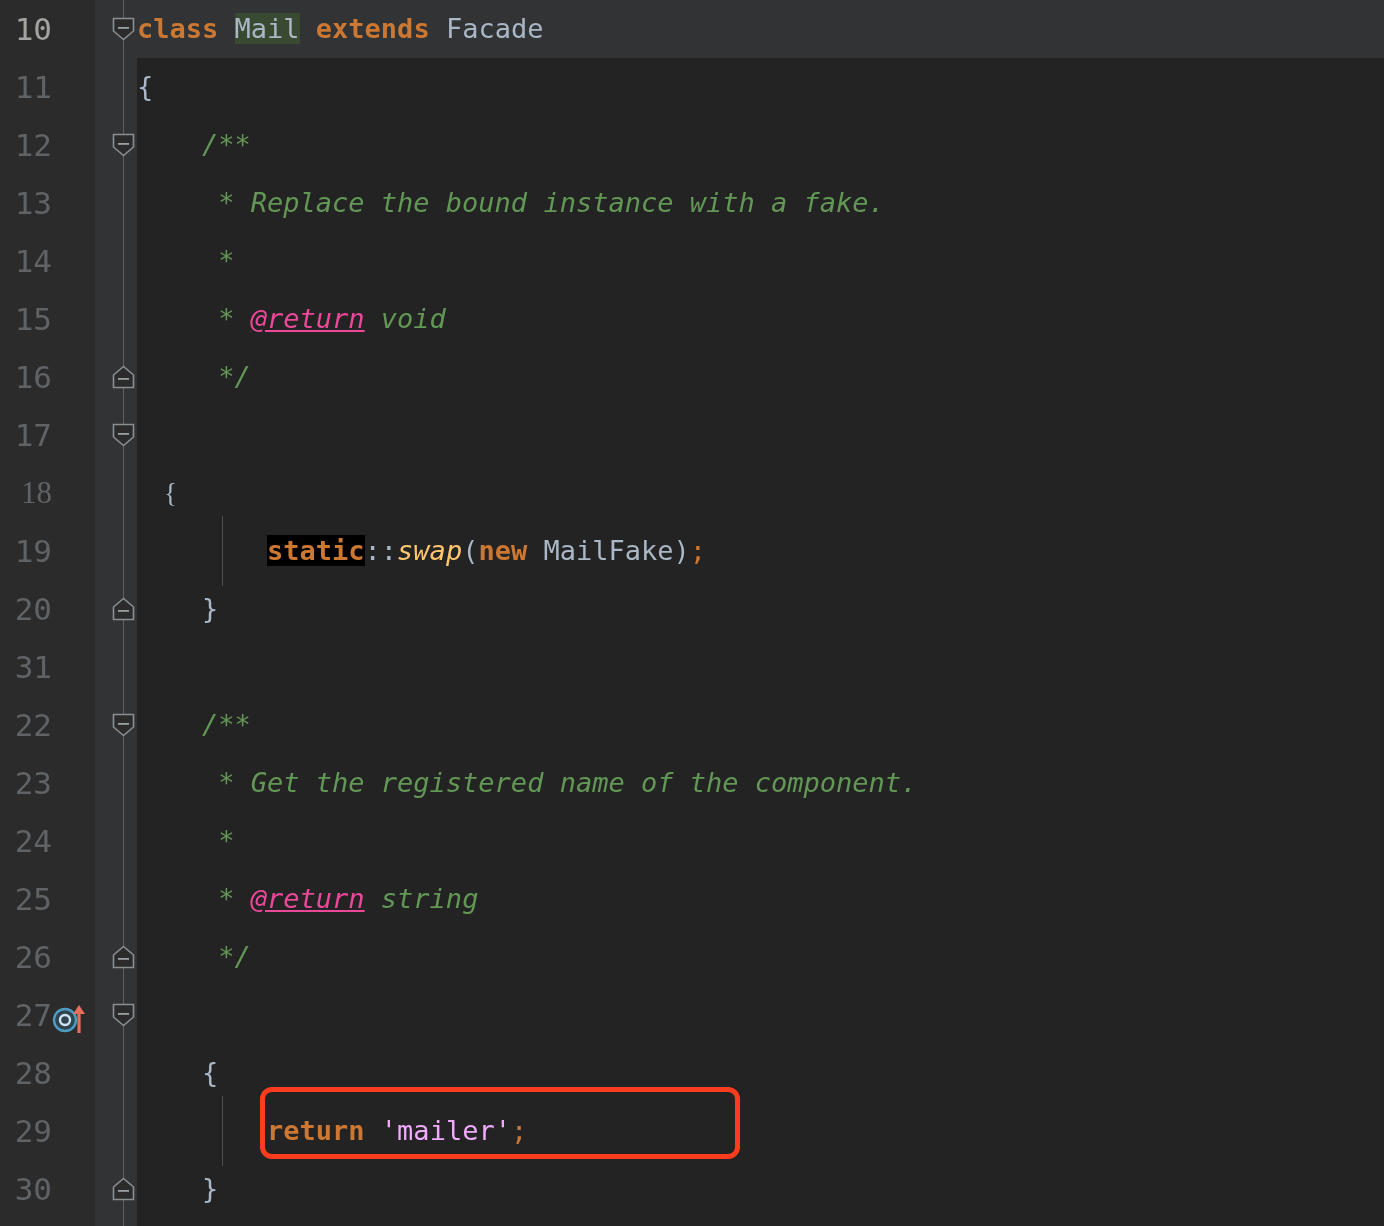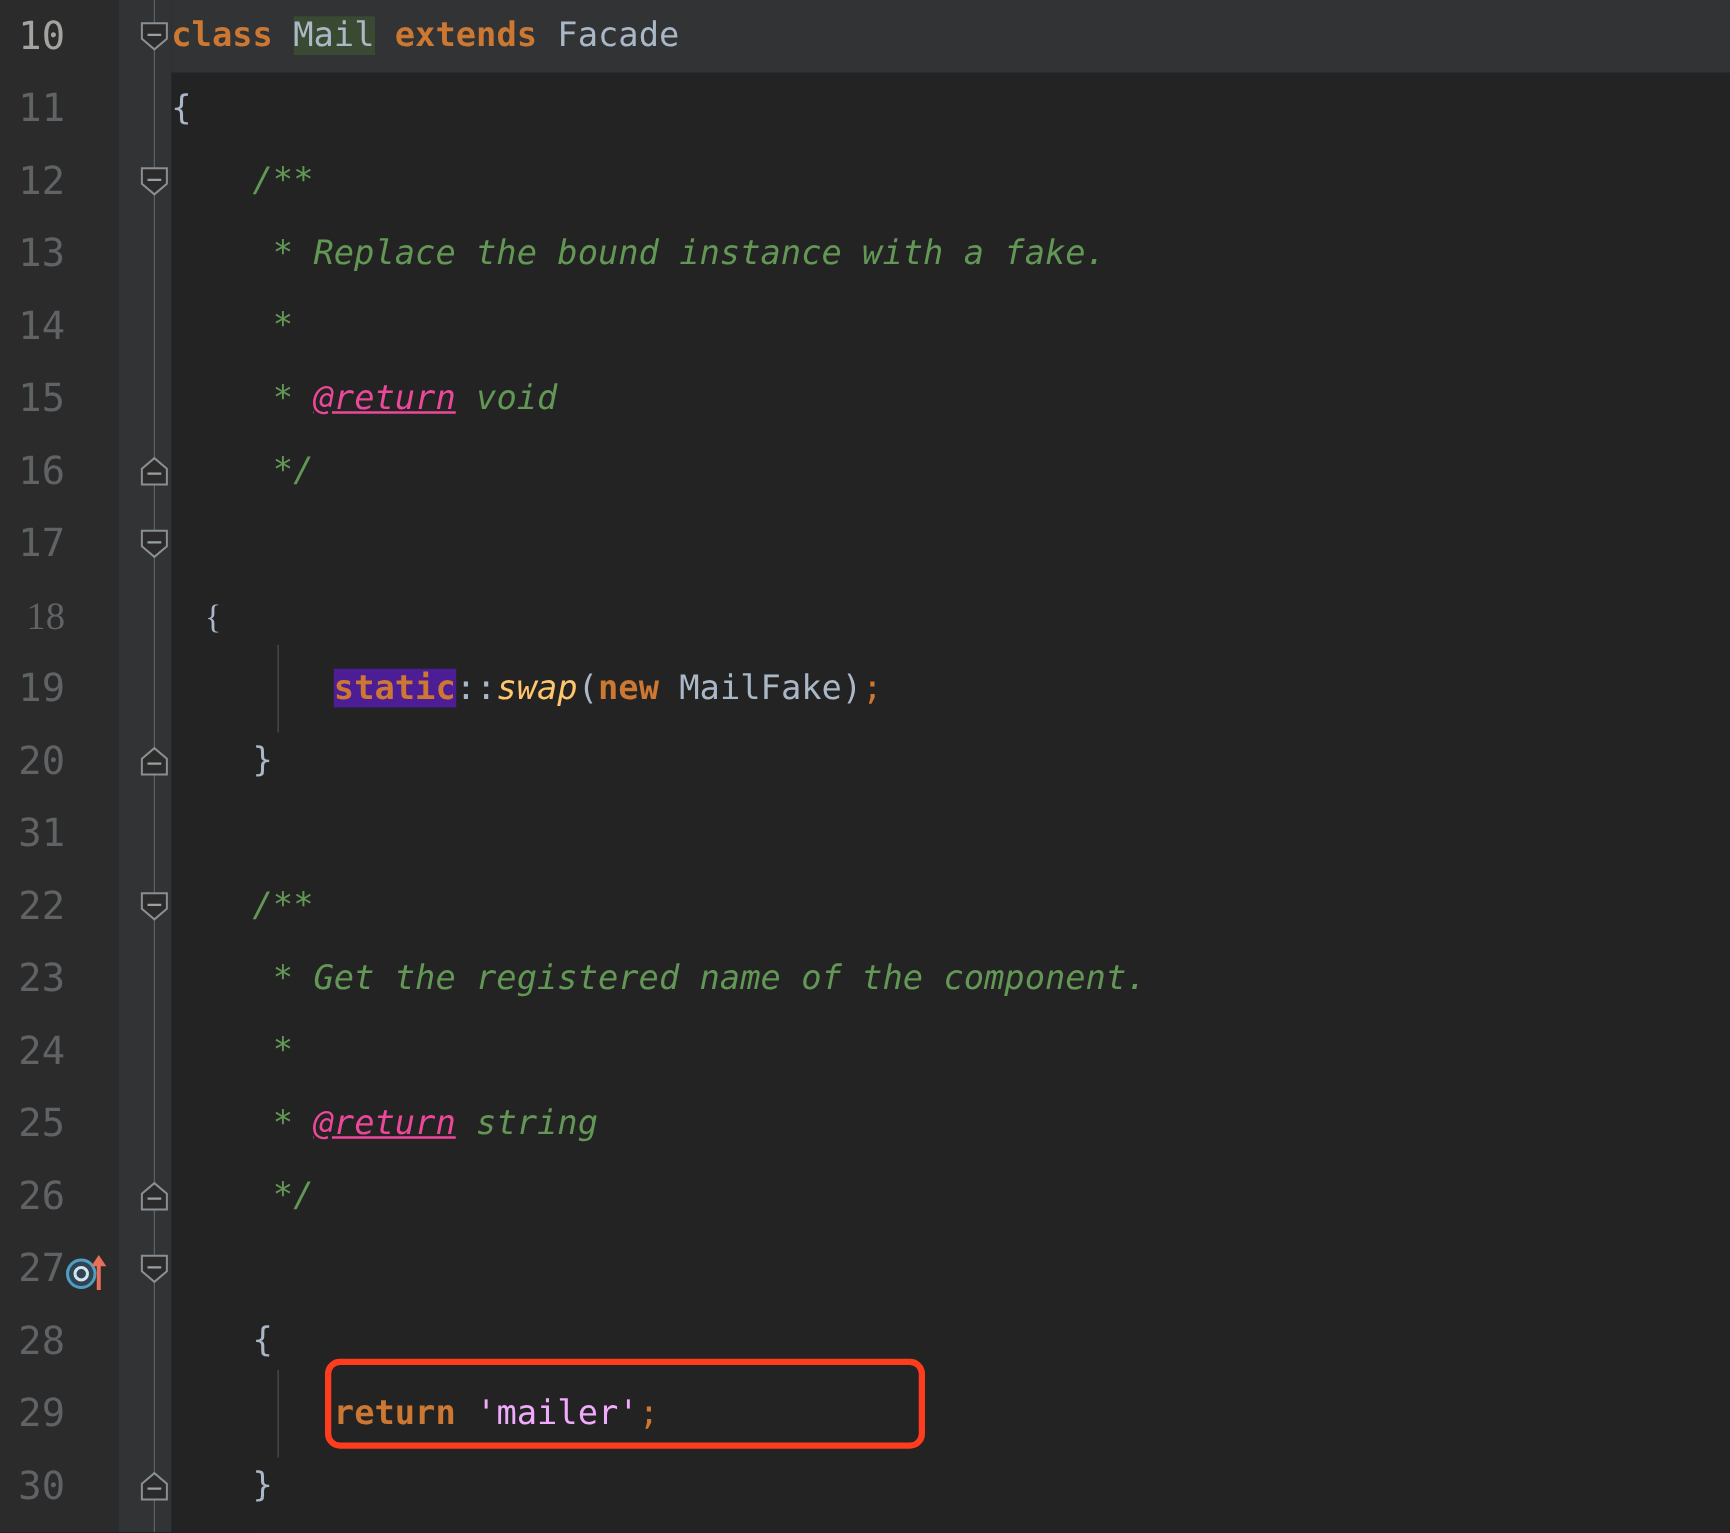--- a/index.html
+++ b/index.html
@@ -87,21 +87,21 @@
   
   .kw      { color: #cc7832; font-weight: bold; }
   .plain   { color: #a9b7c6; }
   .cmt     { color: #629755; font-style: italic; }
   .cmt-tag { color: #ec4899; font-style: italic; font-weight: normal; text-decoration: underline; }
   .fn      { color: #ffc66d; }
   .fn-it   { color: #ffc66d; font-style: italic; }
   .str     { color: #f0abfc; }
   .semi    { color: #cc7832; }
   .hl-ident { background: #3a4a32; }
-  .hl-ident-kw { background: #4c1d95; color: #cc7832; font-weight: bold; }
+  .hl-ident-kw { background: #000000; color: #cc7832; font-weight: bold; }
 
   
   .fold {
     position: absolute;
     left: 112px;
     width: 23px;
     height: 24px;
     z-index: 4;
   }
   .fold svg { display: block; }

